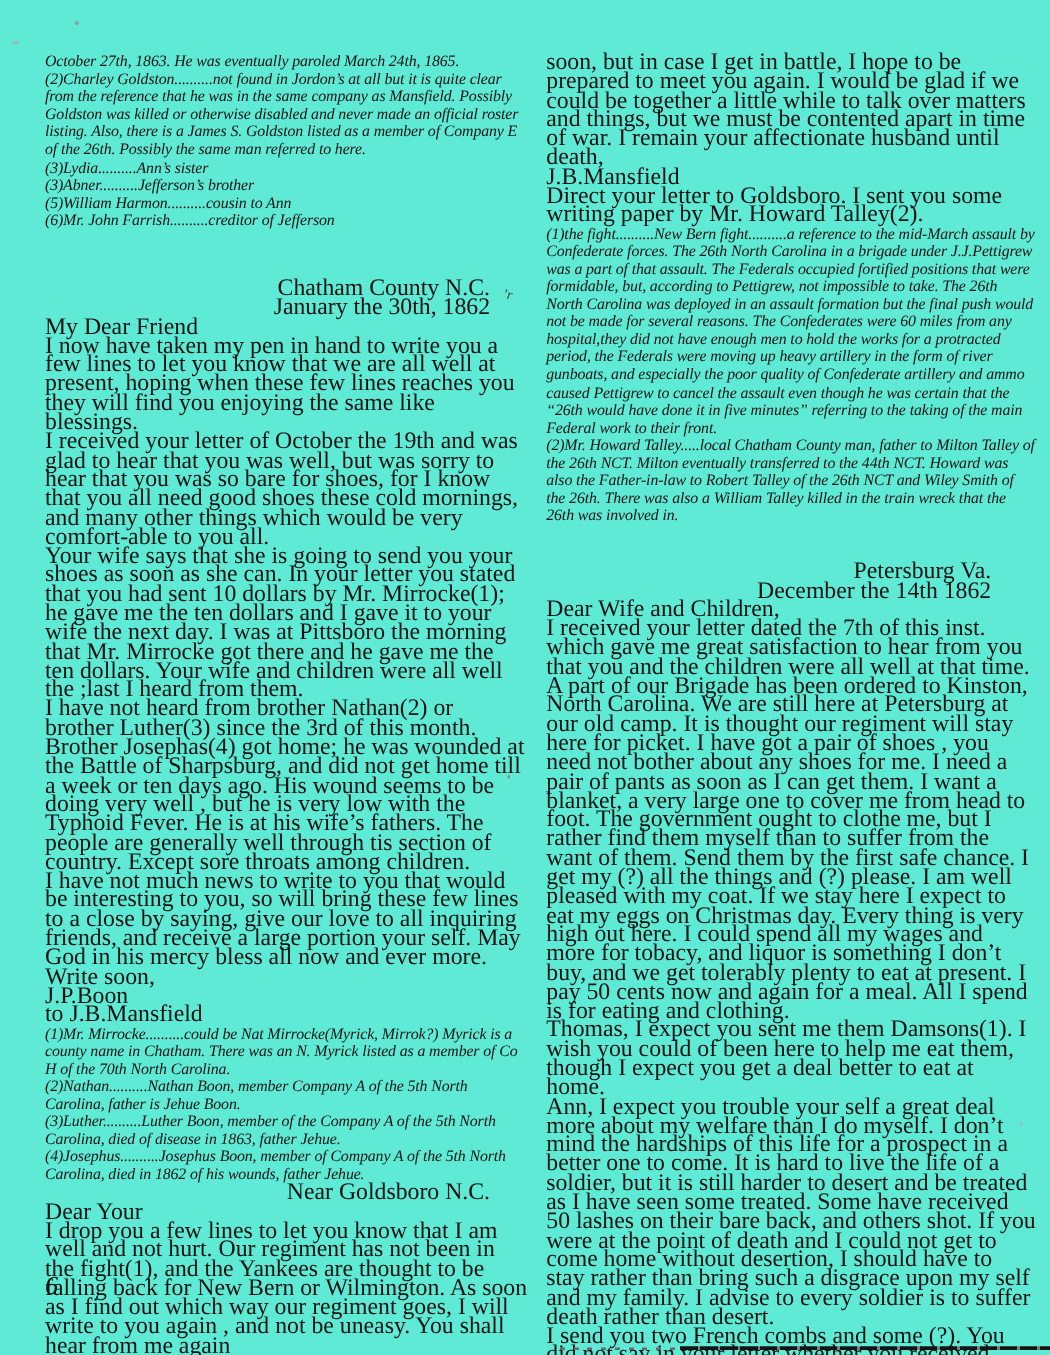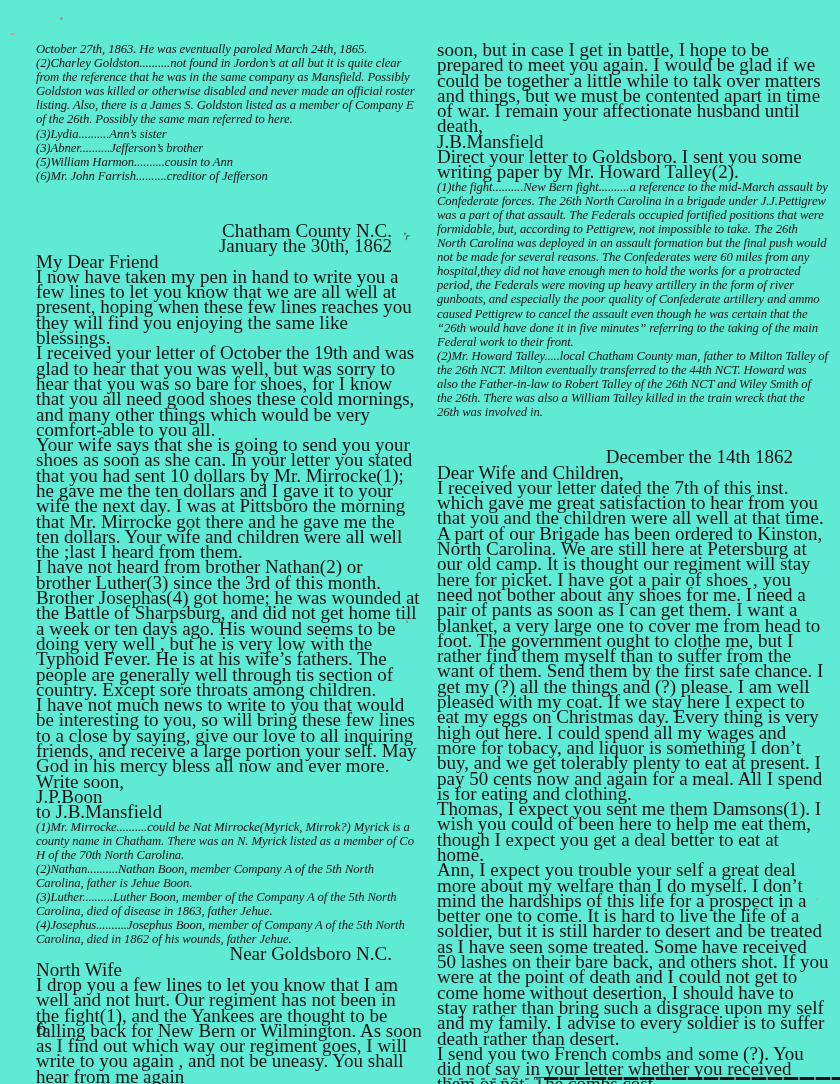--- a/index.html
+++ b/index.html
@@ -96,30 +96,31 @@
       <div class="block body">I have not much news to write to you that would be interesting to you, so will bring these few lines to a close by saying, give our love to all inquiring friends, and receive a large portion your self. May God in his mercy bless all now and ever more. Write soon,</div>
       <div class="block line">J.P.Boon</div>
       <div class="block line">to J.B.Mansfield</div>
       <div class="block footnote">(1)Mr. Mirrocke..........could be Nat Mirrocke(Myrick, Mirrok?) Myrick is a county name in Chatham. There was an N. Myrick listed as a member of Co H of the 70th North Carolina.</div>
       <div class="block footnote">(2)Nathan..........Nathan Boon, member Company A of the 5th North Carolina, father is Jehue Boon.</div>
       <div class="block footnote">(3)Luther..........Luther Boon, member of the Company A of the 5th North Carolina, died of disease in 1863, father Jehue.</div>
       <div class="block footnote">(4)Josephus..........Josephus Boon, member of Company A of the 5th North Carolina, died in 1862 of his wounds, father Jehue.</div>
       <div class="block dateline gap-l">
         <div class="dateline-line">Near Goldsboro N.C.</div>
       </div>
-      <div class="block line">North Wife</div>
+      <div class="block line">Dear Your</div>
       <div class="block body">I drop you a few lines to let you know that I am well and not hurt. Our regiment has not been in the fight(1), and the Yankees are thought to be falling back for New Bern or Wilmington. As soon as I find out which way our regiment goes, I will write to you again , and not be uneasy. You shall hear from me again</div>
     </div>
   <div class="col col-right">
       <div class="block body">soon, but in case I get in battle, I hope to be prepared to meet you again. I would be glad if we could be together a little while to talk over matters and things, but we must be contented apart in time of war. I remain your affectionate husband until death,</div>
       <div class="block line">J.B.Mansfield</div>
       <div class="block body">Direct your letter to Goldsboro. I sent you some writing paper by Mr. Howard Talley(2).</div>
       <div class="block footnote">(1)the fight..........New Bern fight..........a reference to the mid-March assault by Confederate forces. The 26th North Carolina in a brigade under J.J.Pettigrew was a part of that assault. The Federals occupied fortified positions that were formidable, but, according to Pettigrew, not impossible to take. The 26th North Carolina was deployed in an assault formation but the final push would not be made for several reasons. The Confederates were 60 miles from any hospital,they did not have enough men to hold the works for a protracted period, the Federals were moving up heavy artillery in the form of river gunboats, and especially the poor quality of Confederate artillery and ammo caused Pettigrew to cancel the assault even though he was certain that the “26th would have done it in five minutes” referring to the taking of the main Federal work to their front.</div>
       <div class="block footnote">(2)Mr. Howard Talley.....local Chatham County man, father to Milton Talley of the 26th NCT. Milton eventually transferred to the 44th NCT. Howard was also the Father-in-law to Robert Talley of the 26th NCT and Wiley Smith of the 26th. There was also a William Talley killed in the train wreck that the 26th was involved in.</div>
       <div class="block dateline gap-xl">
+        <div class="dateline-line">Petersburg Va.</div>
         <div class="dateline-line">December the 14th 1862</div>
       </div>
       <div class="block line">Dear Wife and Children,</div>
       <div class="block body">I received your letter dated the 7th of this inst. which gave me great satisfaction to hear from you that you and the children were all well at that time.</div>
       <div class="block body">A part of our Brigade has been ordered to Kinston, North Carolina. We are still here at Petersburg at our old camp. It is thought our regiment will stay here for picket. I have got a pair of shoes , you need not bother about any shoes for me. I need a pair of pants as soon as I can get them. I want a blanket, a very large one to cover me from head to foot. The government ought to clothe me, but I rather find them myself than to suffer from the want of them. Send them by the first safe chance. I get my (?) all the things and (?) please. I am well pleased with my coat. If we stay here I expect to eat my eggs on Christmas day. Every thing is very high out here. I could spend all my wages and more for tobacy, and liquor is something I don’t buy, and we get tolerably plenty to eat at present. I pay 50 cents now and again for a meal. All I spend is for eating and clothing.</div>
       <div class="block body">Thomas, I expect you sent me them Damsons(1). I wish you could of been here to help me eat them, though I expect you get a deal better to eat at home.</div>
       <div class="block body">Ann, I expect you trouble your self a great deal more about my welfare than I do myself. I don’t mind the hardships of this life for a prospect in a better one to come. It is hard to live the life of a soldier, but it is still harder to desert and be treated as I have seen some treated. Some have received 50 lashes on their bare back, and others shot. If you were at the point of death and I could not get to come home without desertion, I should have to stay rather than bring such a disgrace upon my self and my family. I advise to every soldier is to suffer death rather than desert.</div>
       <div class="block body">I send you two French combs and some (?). You did not say in your letter whether you received them or not. The combs cost</div>
     </div>
 

